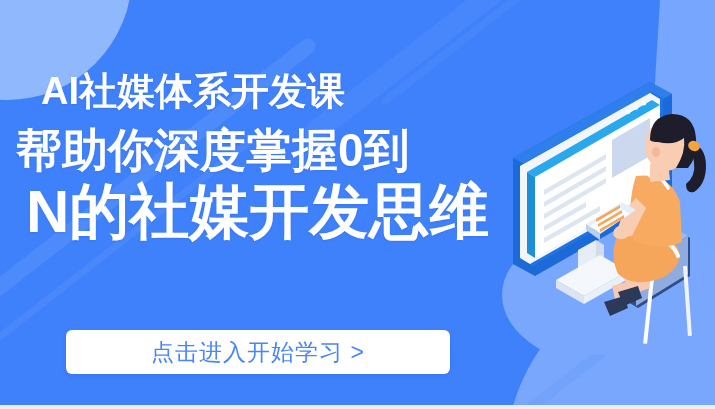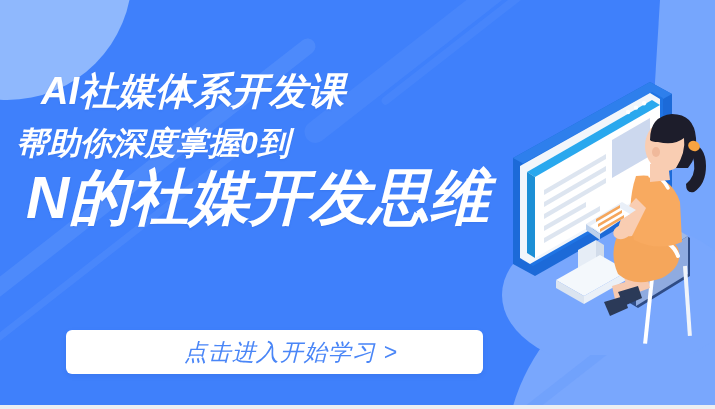--- a/index.html
+++ b/index.html
@@ -3,21 +3,20 @@
 <meta charset="utf-8">
 <style>
   html,body{margin:0;padding:0;background:#ffffff;}
   body{font-family:"Liberation Sans","DejaVu Sans",sans-serif;}
 
   #banner{
     position:relative;
     width:715px;height:409px;
     overflow:hidden;
     background:#a21caf;
-    font-style:italic;
   }
 
   
   .bg-base{position:absolute;inset:0;background:#3f80fb;}
   .bg-right-panel{
     position:absolute;top:0;right:0;width:80px;height:409px;
     background:#76a6fd;
   }
   .bg-wedge{
     position:absolute;top:0;left:0;width:660px;height:409px;
@@ -53,33 +52,32 @@
     position:absolute;left:38px;top:72px;
     width:480px;
     color:#ffffff;
     font-weight:bold;
     letter-spacing:0px;
     line-height:1.00;
     text-shadow:0 1px 2px rgba(30,80,190,.18);
   }
   .line{display:block;white-space:nowrap;}
   .line-1{font-size:38px;padding-left:3px;margin-bottom:17px;}
-  .line-2{font-size:32px;margin-bottom:9px;margin-left:-22px;}
+  .line-2{font-size:46px;margin-bottom:9px;margin-left:-22px;}
   .line-3{font-size:60px;margin-left:-12px;}
 
   
   .cta{
     position:absolute;left:66px;top:330px;
     width:384px;height:44px;
     background:#ffffff;
     border-radius:6px;
     display:flex;align-items:center;justify-content:center;
     box-shadow:0 2px 5px rgba(25,70,175,.14);
     cursor:pointer;
-    padding-left:33px;
   }
   .cta-label{
     color:#4a86f7;
     font-size:23px;
     letter-spacing:1px;
     white-space:nowrap;
   }
 
   
   .illus{position:absolute;left:500px;top:80px;width:215px;height:275px;}

